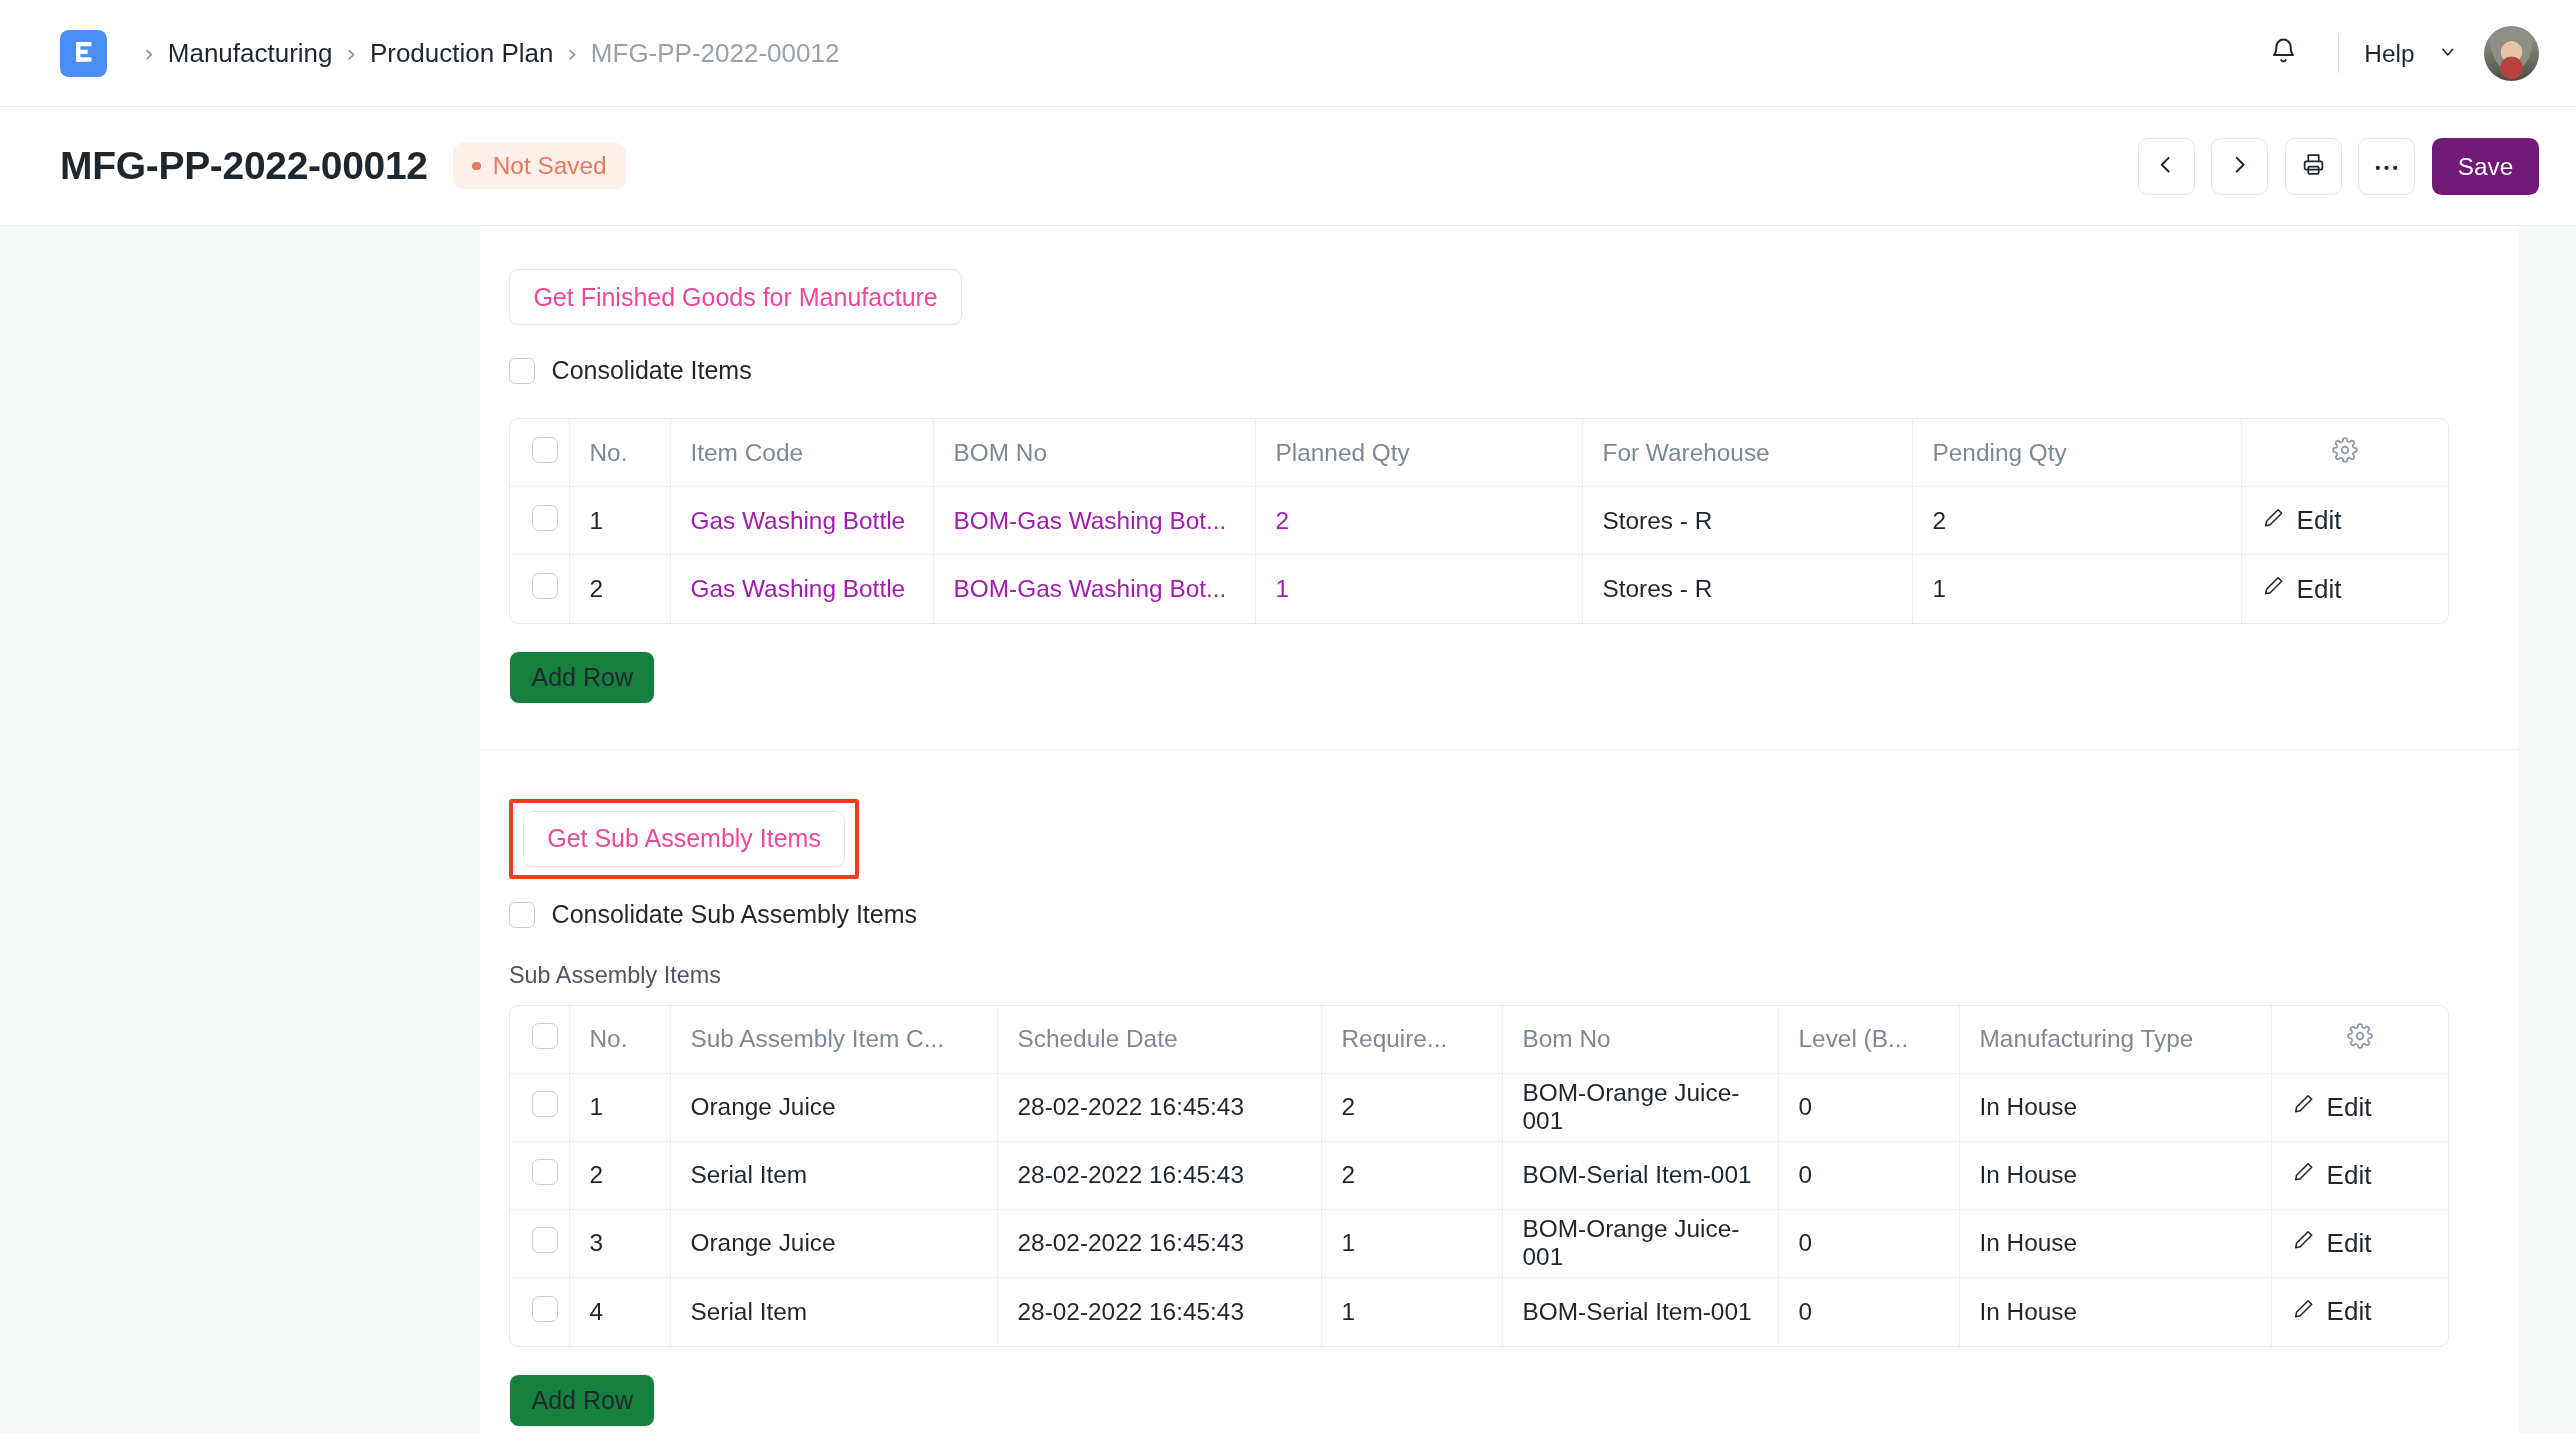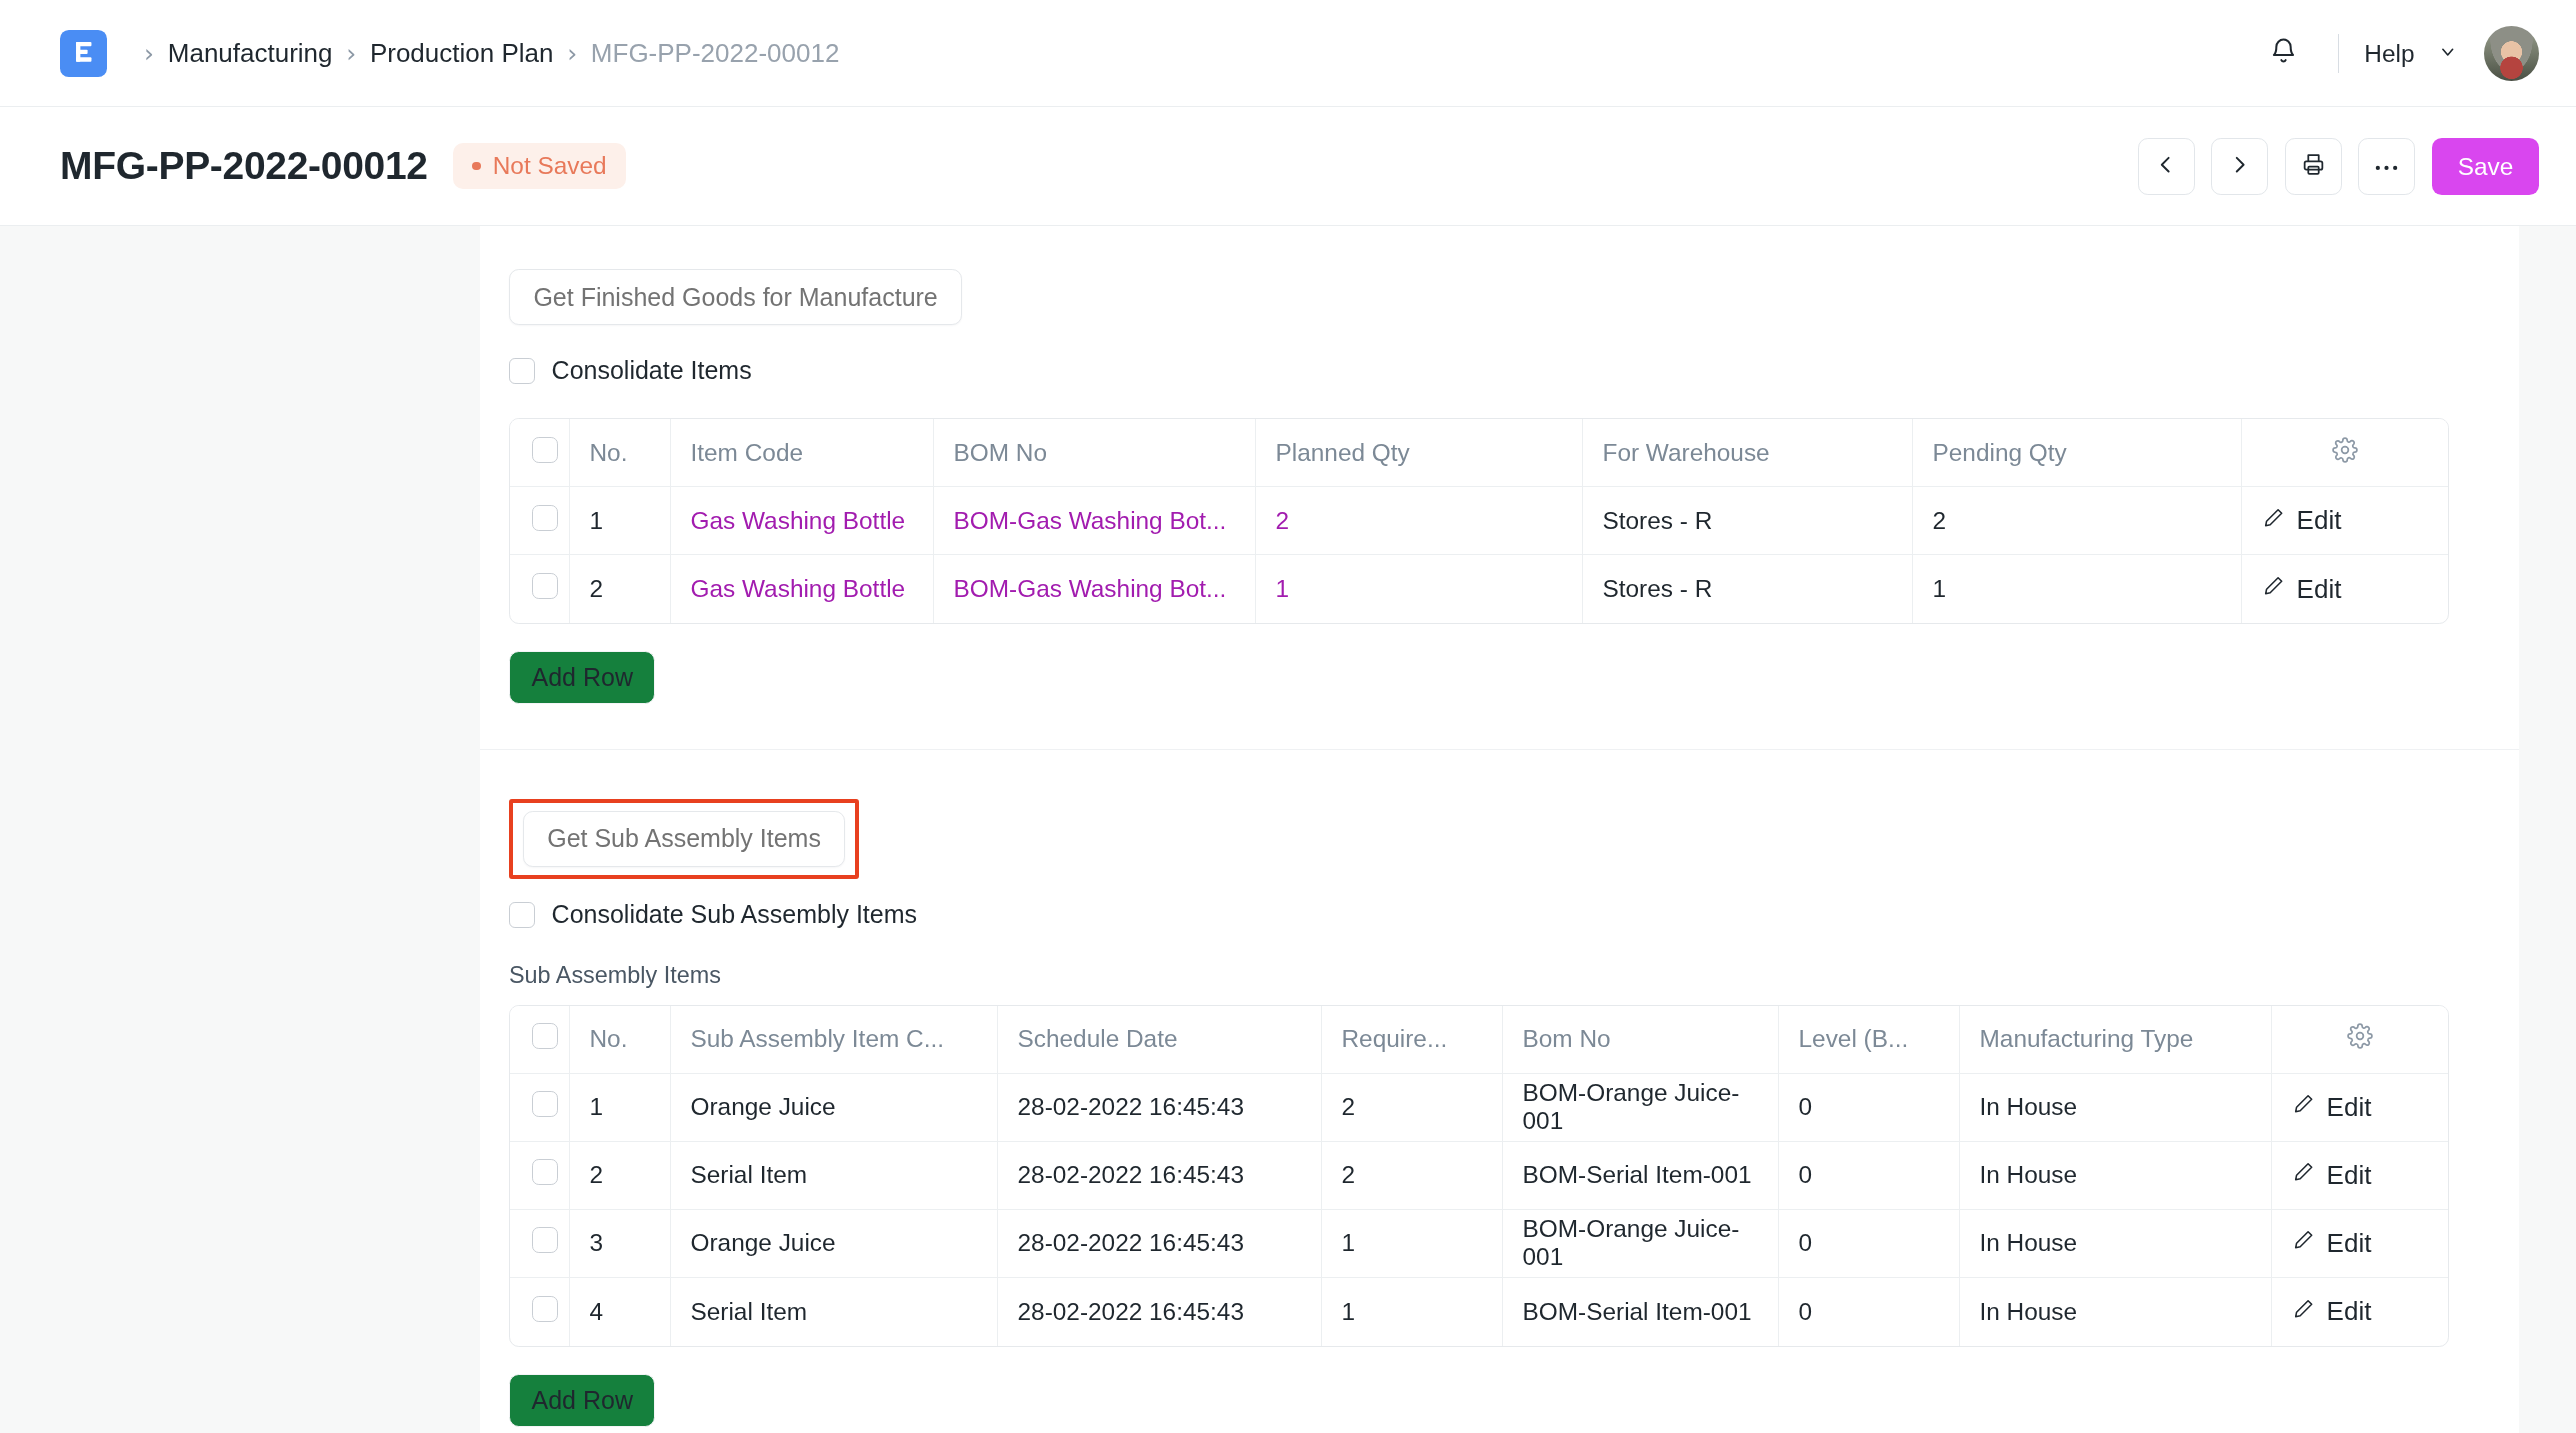--- a/index.html
+++ b/index.html
@@ -99,21 +99,21 @@
   }
   .icon-btn {
     width: 57px; height: 57px;
     border: 1px solid #e2e6ea;
     border-radius: 9.8px;
     background:#fff;
     display:flex; align-items:center; justify-content:center;
   }
   .save-btn {
     height: 57px; min-width: 107px;
-    background: #d946ef; color:#fff;
+    background: #701a75; color:#fff;
     border-radius: 9.8px;
     display:flex; align-items:center; justify-content:center;
     font-size: 24.4px; padding: 0 21.5px;
   }
 
   
   .body-wrap { display:flex; height: calc(1433px - 107px - 119px); }
   .left-rail { width: 480px; background: #f7f8f8; flex:none; }
   .page-col {
     width: 2039px; background:#ffffff;
@@ -125,21 +125,21 @@
   .section {
     padding: 43px 59px 45px 29px;
     border-bottom: 1px solid #eff1f3;
   }
   .section.last { border-bottom: 1px solid #eff1f3; }
 
   .btn-outline {
     display:inline-flex; align-items:center; justify-content:center;
     height: 56px; padding: 0 23.4px;
     border:1px solid #e5e8eb; border-radius: 9.8px;
-    background:#fff; font-size: 25px; color:#737373;
+    background:#fff; font-size: 25px; color:#ec4899;
     box-shadow: 0 1px 2px rgba(16,24,40,0.04);
   }
   .btn-grey {
     display:inline-flex; align-items:center; justify-content:center;
     height: 53px; padding: 0 21.5px;
     border-radius: 9.8px; background:#15803d;
     font-size: 25px; color:#1f272e; border:1px solid #f3f4f6;
   }
 
   .checkrow { display:flex; align-items:center; gap:16.6px; margin-top: 31px; }

